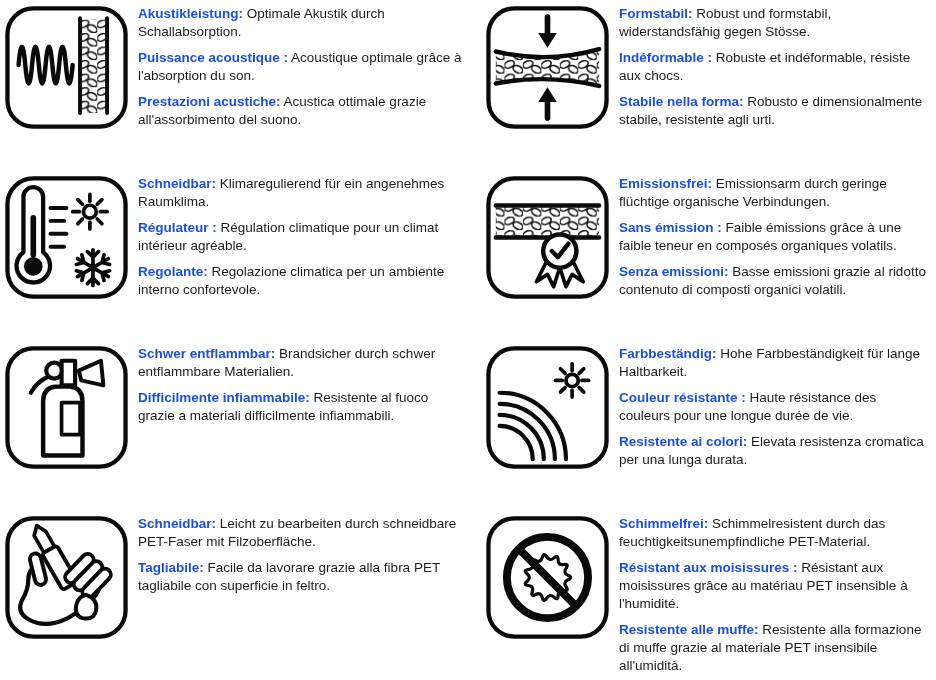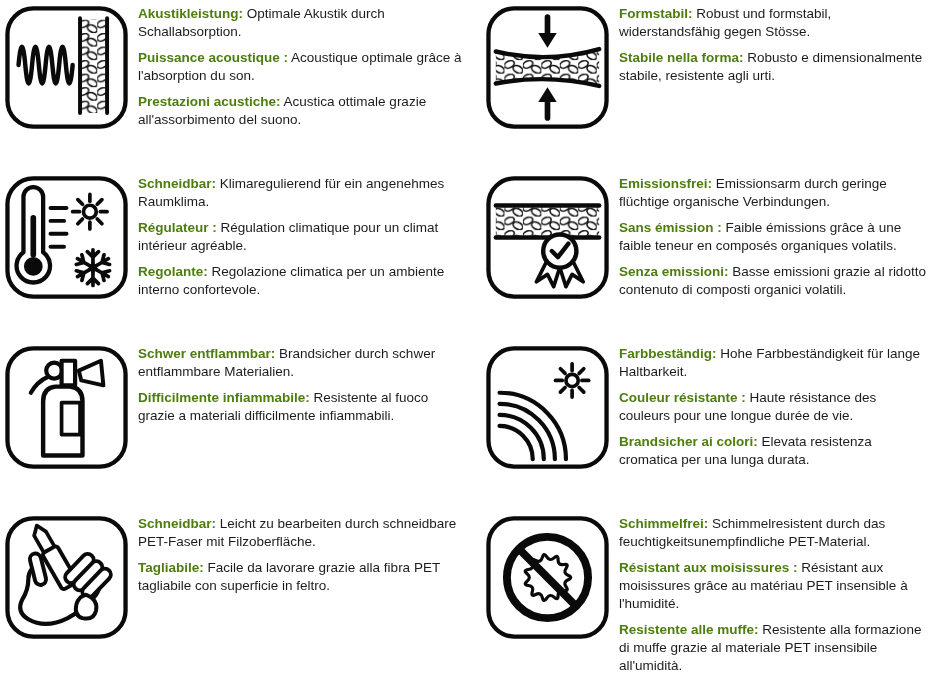--- a/index.html
+++ b/index.html
@@ -16,21 +16,21 @@
     width:936px;height:680px;
   }
   .cell{display:flex;align-items:flex-start;}
   .cell.colL{padding-left:5px;}
   .cell.colR{padding-left:18px;}
   .iconbox{width:123px;height:123px;flex:none;margin-top:6px;}
   .iconbox svg{width:123px;height:123px;display:block;}
   .textcol{flex:1;margin-left:10px;padding-top:5px;padding-right:6px;
     font-size:13.5px;line-height:18px;}
   .textcol p{margin:0 0 8px 0;}
-  .textcol b{color:#4d7c0f;font-weight:700;}
+  .textcol b{color:#1d4ed8;font-weight:700;}
   
   svg .ln{fill:none;stroke:#0a0a0a;stroke-linecap:round;stroke-linejoin:round;}
   svg .fl{fill:#0a0a0a;stroke:none;}
   svg .wh{fill:#ffffff;stroke:#0a0a0a;stroke-linejoin:round;}
 </style>
 </head>
 <body>
 
 <div class="grid">
 
@@ -71,20 +71,21 @@
         <path class="ln" stroke-width="3.6" d="M8,37 Q50,47 92,35"></path>
         <path class="ln" stroke-width="3.6" d="M8,63 Q50,55 92,65"></path>
         <line class="ln" x1="50" y1="9" x2="50" y2="23" stroke-width="4.6"></line>
         <polygon class="fl" points="42.5,22 57.5,22 50,34"></polygon>
         <line class="ln" x1="50" y1="91" x2="50" y2="77" stroke-width="4.6"></line>
         <polygon class="fl" points="42.5,78 57.5,78 50,66"></polygon>
       </svg>
     </div>
     <div class="textcol">
       <p><b>Formstabil:</b> <span>Robust und formstabil, widerstandsfähig gegen Stösse.</span></p>
+      <p><b>Indéformable :</b> <span>Robuste et indéformable, résiste aux chocs.</span></p>
       <p><b>Stabile nella forma:</b> <span>Robusto e dimensionalmente stabile, resistente agli urti.</span></p>
     </div>
   </div>
 
   <div class="cell colL">
     <div class="iconbox">
       <svg viewBox="0 0 100 100">
         <defs>
           <g id="flkarm">
             <path class="ln" stroke-width="3" d="M0,3 L0,-14.5 M0,-8.5 L-4.5,-13 M0,-8.5 L4.5,-13"></path>
@@ -191,21 +192,21 @@
               <line x1="75.7" y1="33.7" x2="79.5" y2="37.5"></line>
             <line x1="64.3" y1="33.7" x2="60.5" y2="37.5"></line>
               <line x1="75.7" y1="22.3" x2="79.5" y2="18.5"></line>
           </g>
         </g>
       </svg>
     </div>
     <div class="textcol">
       <p><b>Farbbeständig:</b> <span>Hohe Farbbeständigkeit für lange Haltbarkeit.</span></p>
       <p><b>Couleur résistante :</b> <span>Haute résistance des couleurs pour une longue durée de vie.</span></p>
-      <p><b>Brandsicher ai colori:</b> <span>Elevata resistenza cromatica per una lunga durata.</span></p>
+      <p><b>Resistente ai colori:</b> <span>Elevata resistenza cromatica per una lunga durata.</span></p>
     </div>
   </div>
 
   <div class="cell colL">
     <div class="iconbox">
       <svg viewBox="0 0 100 100">
         <rect class="ln" x="2" y="2" width="96" height="96" rx="21" stroke-width="3.5"></rect>
         <g transform="translate(41,36) rotate(-30)">
           <path class="wh" stroke-width="3" d="M-5,-10 L-5,-26 L1,-32 L5,-24 L5,-10 Z"></path>
           <rect class="wh" x="-7" y="-10" width="14" height="34" rx="2.5" stroke-width="3.2"></rect>

